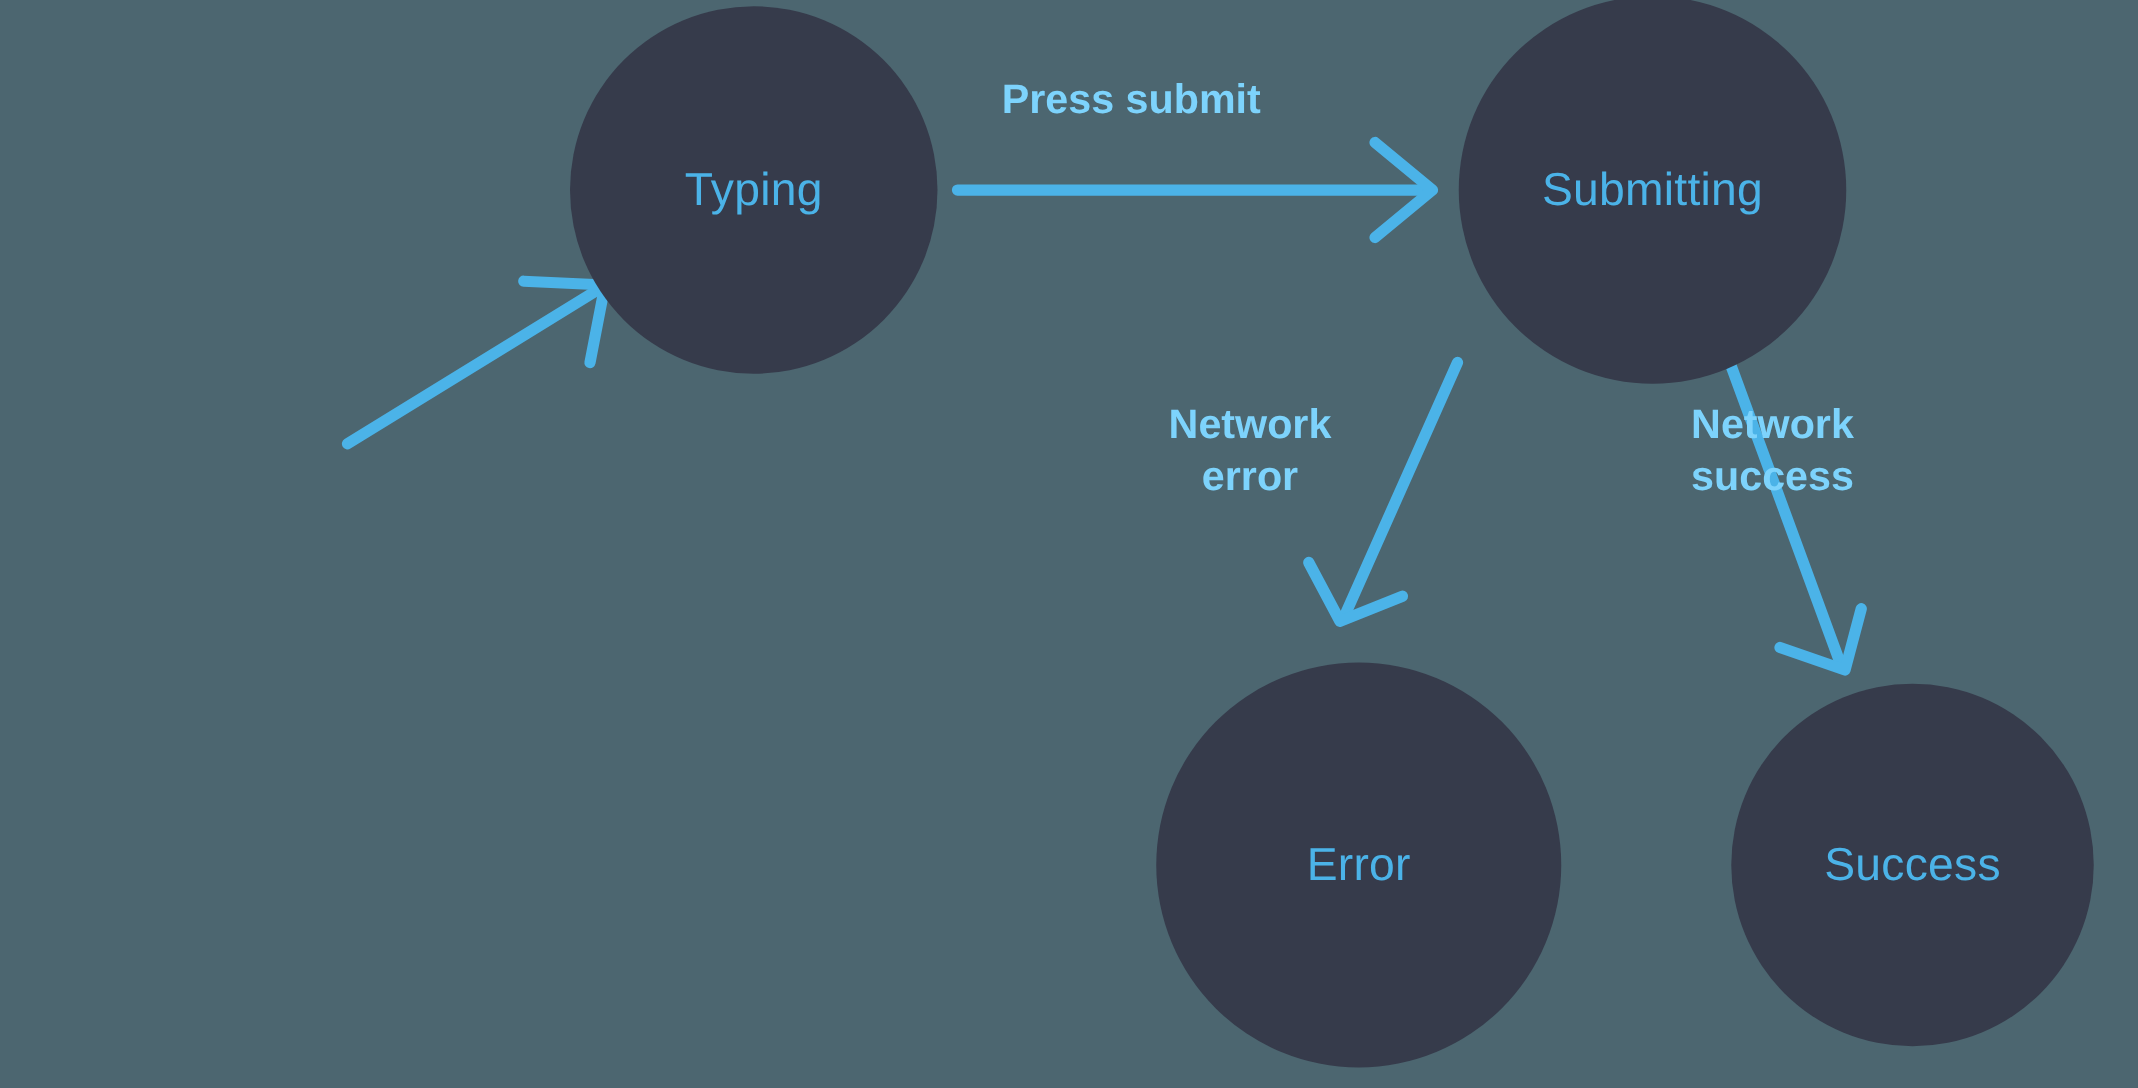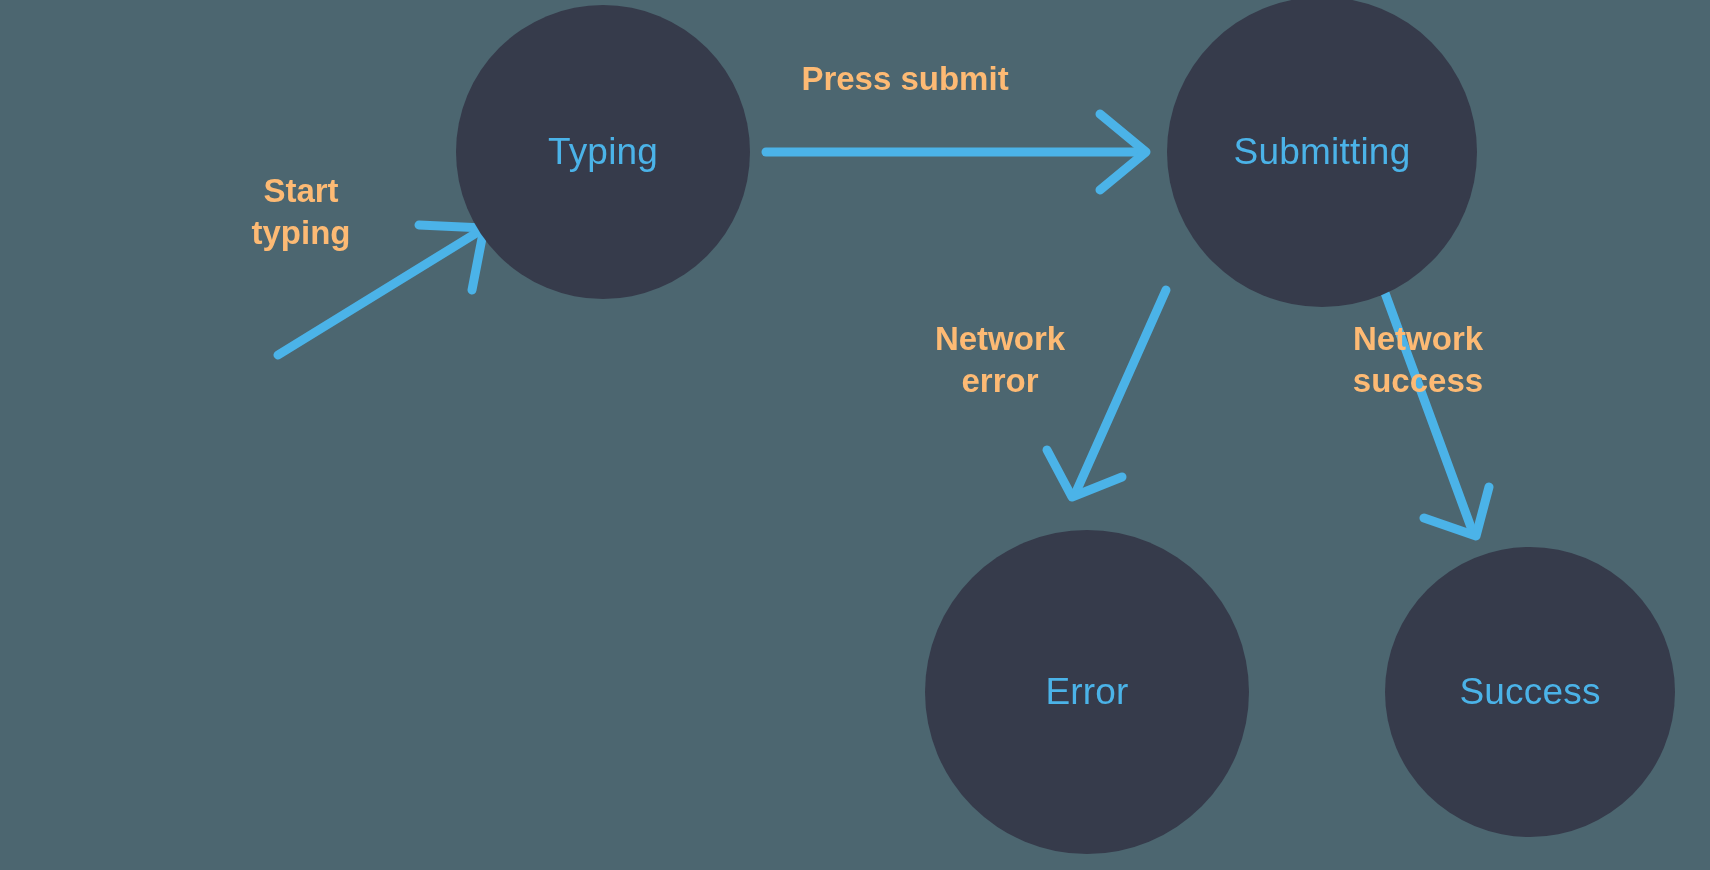--- a/index.html
+++ b/index.html
@@ -28,21 +28,21 @@
     font-size: 37px;
     font-weight: 400;
     letter-spacing: 0.2px;
     text-align: center;
     line-height: 1.1;
     white-space: nowrap;
     user-select: none;
   }
   .edge-label {
     position: absolute;
-    color: #fdba74;
+    color: #7dd3fc;
     font-size: 33px;
     font-weight: 700;
     line-height: 1.26;
     text-align: center;
     white-space: pre-line;
     user-select: none;
   }
   svg.edges {
     position: absolute;
     left: 0;
@@ -94,22 +94,20 @@
   </div>
 
   <div class="node" style="left:925px; top:530px; width:324px; height:324px;">
     <span class="node-label">Error</span>
   </div>
 
   <div class="node" style="left:1385px; top:547px; width:290px; height:290px;">
     <span class="node-label">Success</span>
   </div>
 
-  <div class="edge-label" style="left:191px; top:170px; width:220px;">Start
-typing</div>
 
   <div class="edge-label" style="left:755px; top:58px; width:300px;">Press submit</div>
 
   <div class="edge-label" style="left:880px; top:318px; width:240px;">Network
 error</div>
 
   <div class="edge-label" style="left:1288px; top:318px; width:260px;">Network
 success</div>
 
 </div>

